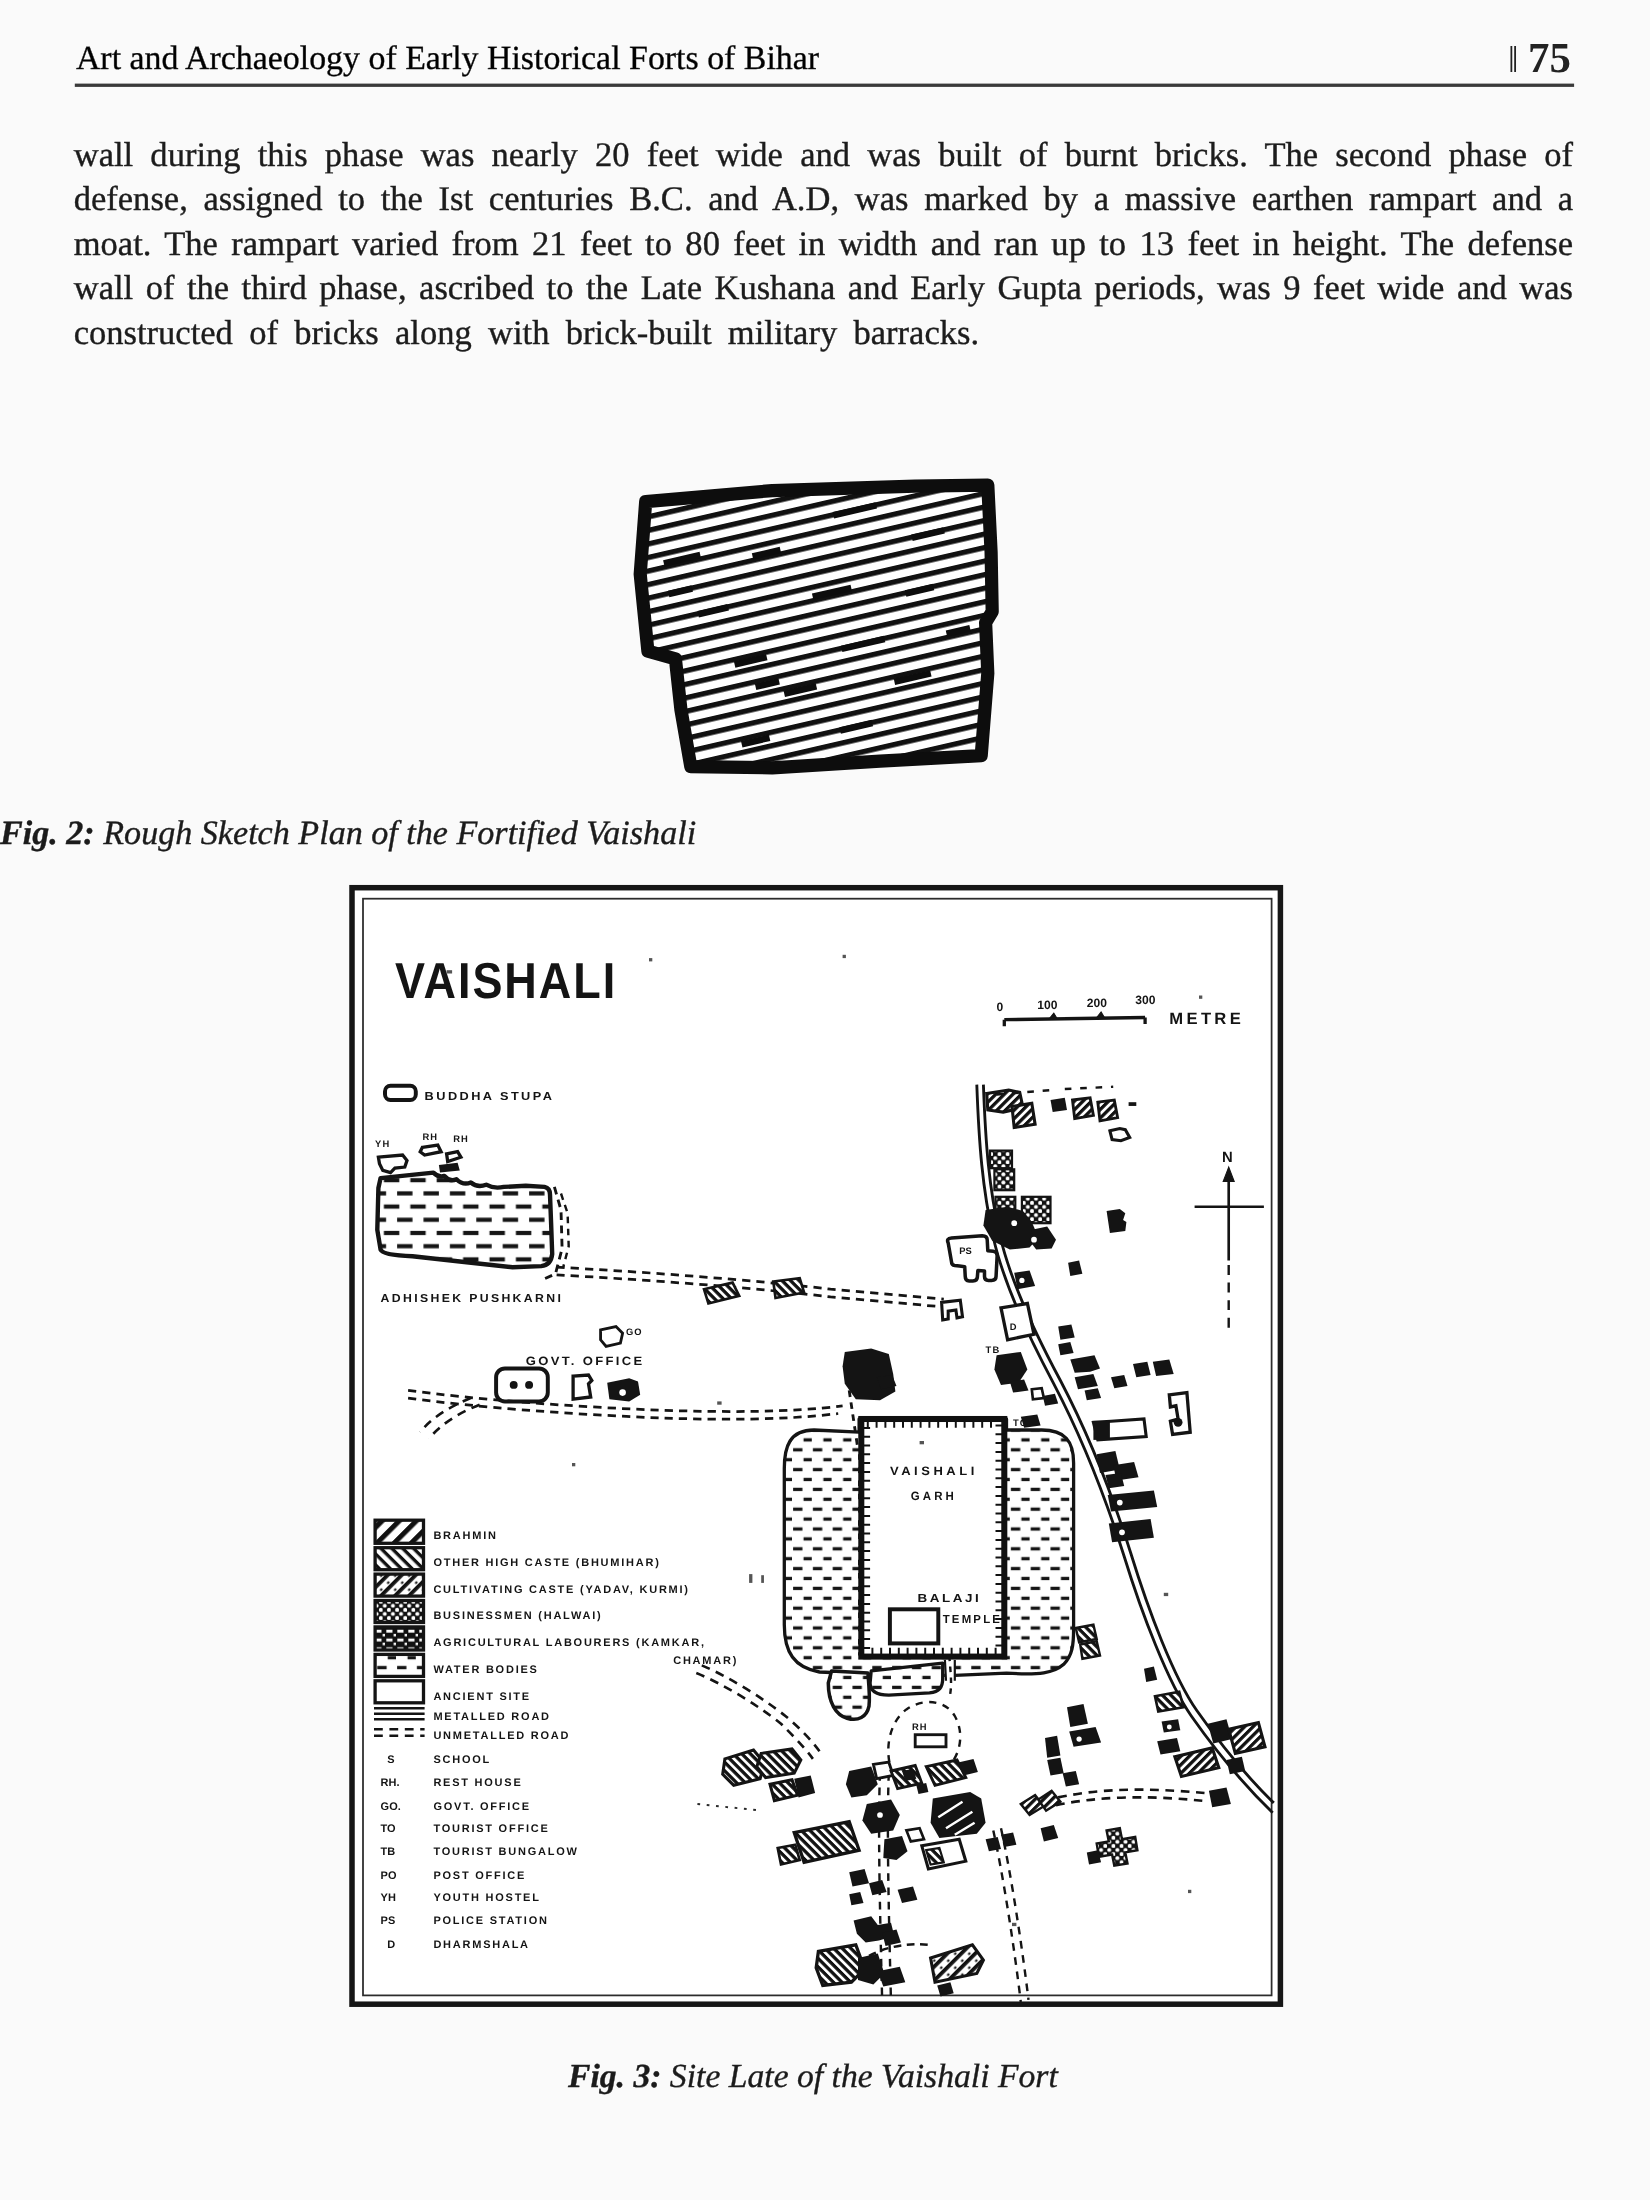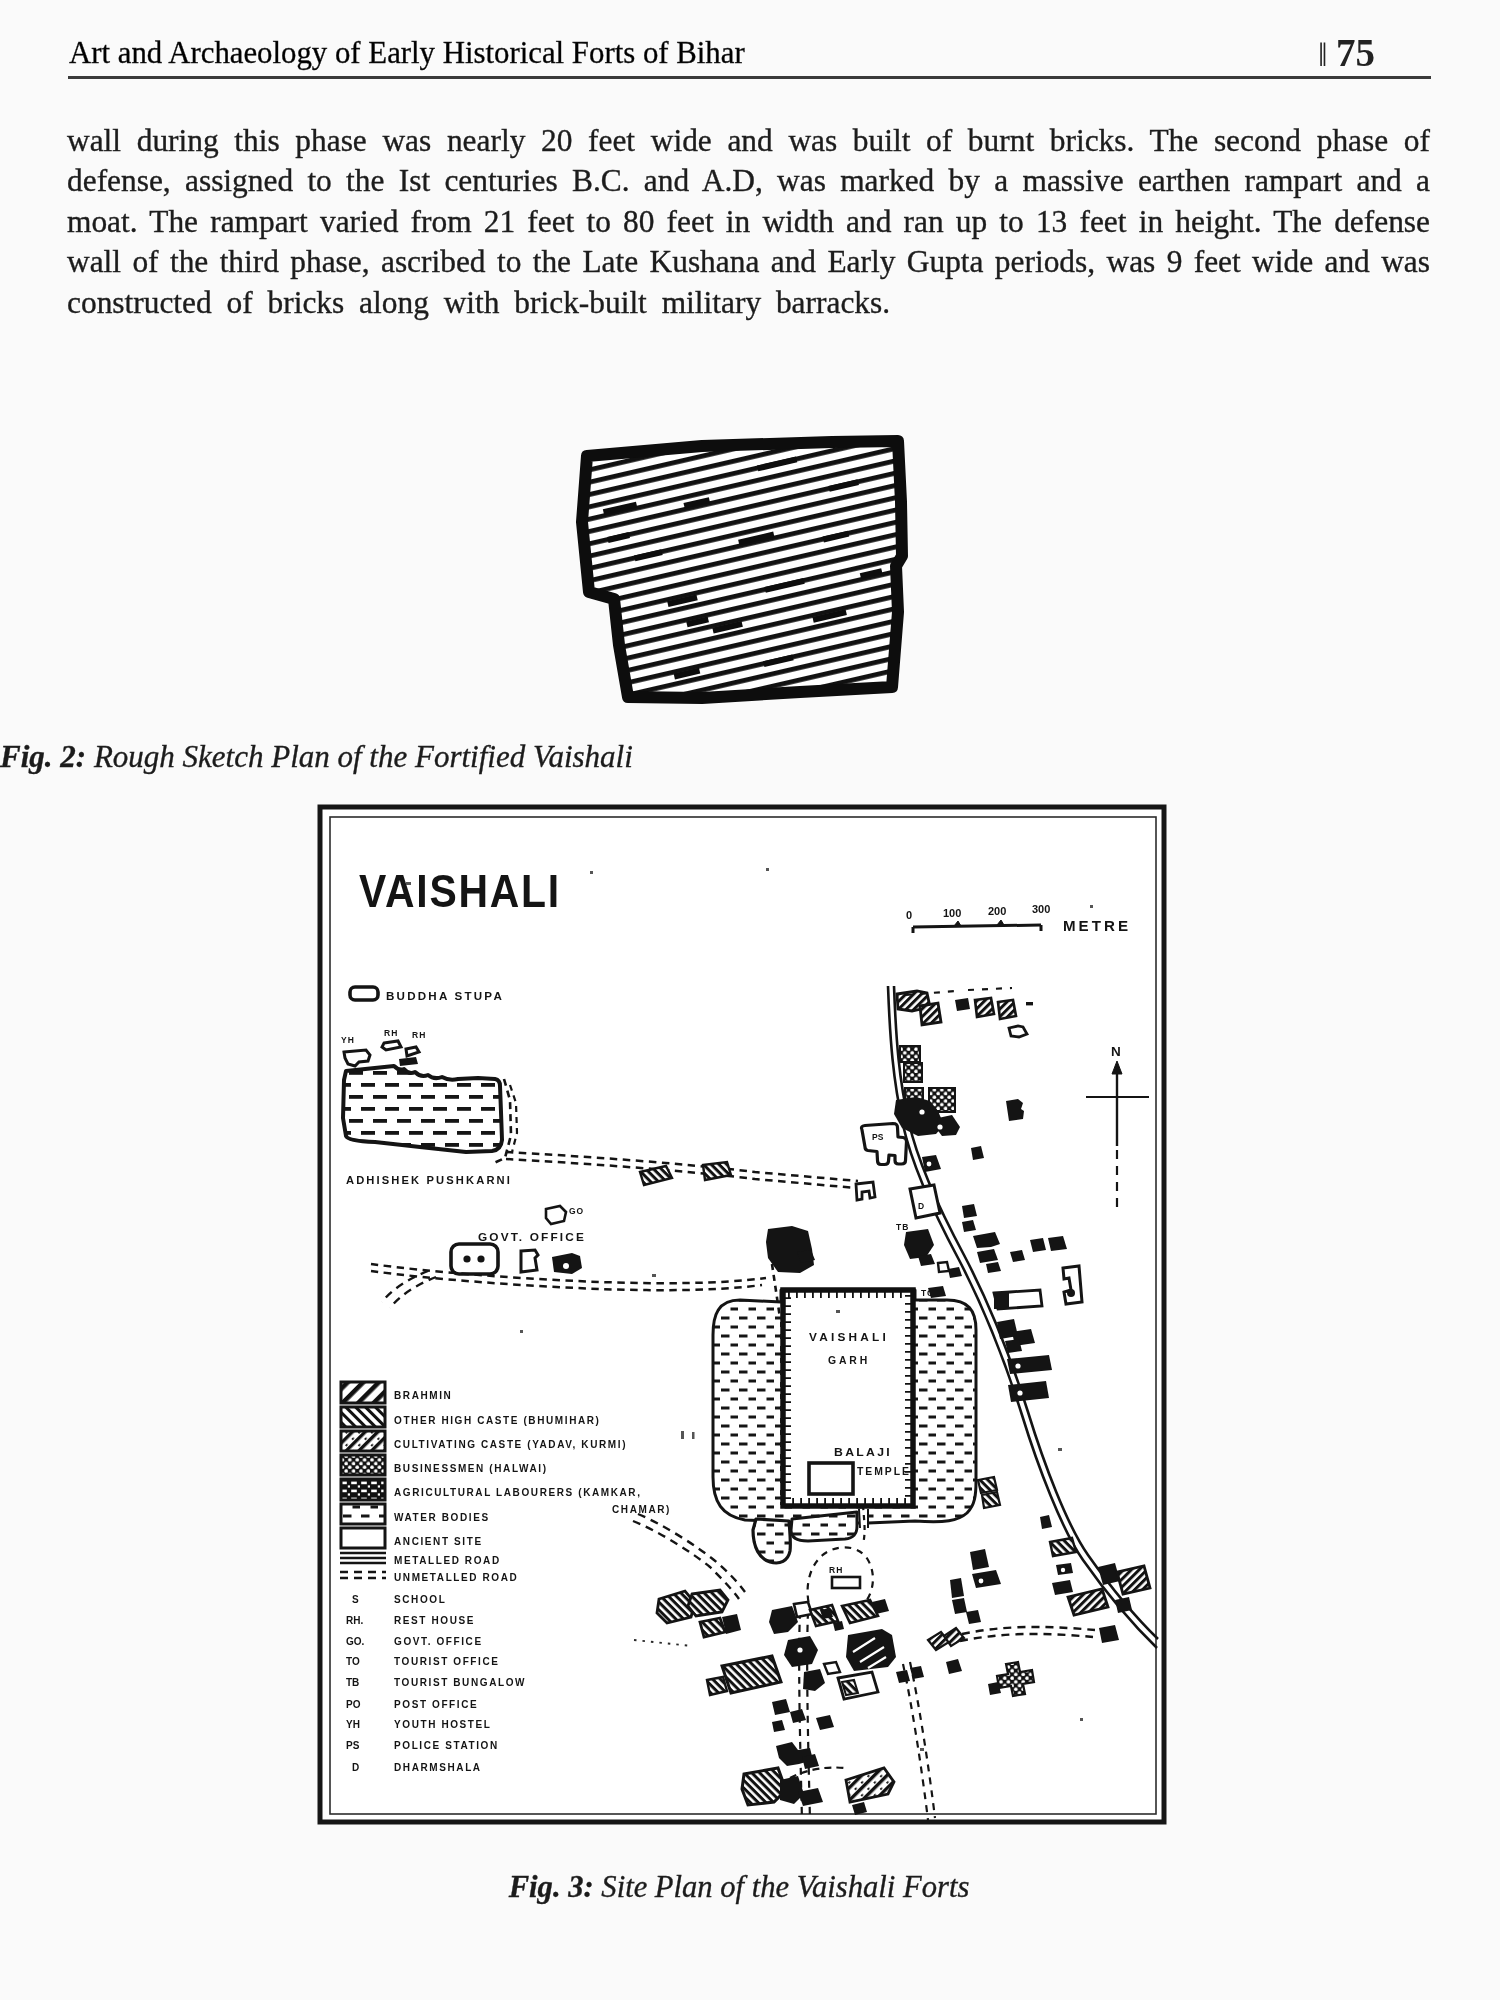--- a/index.html
+++ b/index.html
@@ -7,21 +7,21 @@
   .abs{position:absolute;}
   .ink{-webkit-text-stroke:0.35px #222;}
   .jline{text-align:justify;text-align-last:justify;white-space:nowrap;}
   .lastline{text-align:left;word-spacing:7px;}
 </style>
 </head>
 <body>
 
 <div class="abs ink" style="left:69px;top:36px;font-size:30.8px;color:#000000;">Art and Archaeology of Early Historical Forts of Bihar</div>
 
-<div class="abs" style="left:1318px;top:30px;font-size:34px;color:#222;text-align:right;">‖&nbsp;<b style="font-size:39px;">75</b></div>
+<div class="abs" style="left:1371px;top:30px;font-size:34px;color:#222;text-align:right;">‖&nbsp;<b style="font-size:39px;">75</b></div>
 
 <div class="abs" style="left:68px;top:76px;width:1363px;height:3px;background:#3a3a3a;"></div>
 
 <div class="abs ink" style="left:67px;top:121px;width:1363px;font-size:31.4px;line-height:40.4px;color:#1c1c1c;">
   <div class="jline">wall during this phase was nearly 20 feet wide and was built of burnt bricks. The second phase of</div>
   <div class="jline">defense, assigned to the Ist centuries B.C. and A.D, was marked by a massive earthen rampart and a</div>
   <div class="jline">moat. The rampart varied from 21 feet to 80 feet in width and ran up to 13 feet in height. The defense</div>
   <div class="jline">wall of the third phase, ascribed to the Late Kushana and Early Gupta periods, was 9 feet wide and was</div>
   <div class="lastline">constructed of bricks along with brick-built military barracks.</div>
 </div>
@@ -504,13 +504,13 @@
     <text x="346" y="1728" font-size="10">YH</text>
         <text x="394" y="1728" font-size="10" letter-spacing="1.6">YOUTH HOSTEL</text>
     <text x="346" y="1749" font-size="10">PS</text>
         <text x="394" y="1749" font-size="10" letter-spacing="1.6">POLICE STATION</text>
     <text x="352" y="1771" font-size="10">D</text>
         <text x="394" y="1771" font-size="10" letter-spacing="1.6">DHARMSHALA</text>
   </g>
   </g>
 </svg>
 
-<div class="abs ink" style="left:0;top:1870px;width:1478px;text-align:center;font-size:30.6px;color:#1b1b1b;"><b><i>Fig. 3:</i></b><i> Site Plan of the Vaishali Forts</i></div>
+<div class="abs ink" style="left:0;top:1870px;width:1478px;text-align:center;font-size:30.6px;color:#1b1b1b;"><b><i>Fig. 3:</i></b><i> Site Late of the Vaishali Fort</i></div>
 
 </body></html>

